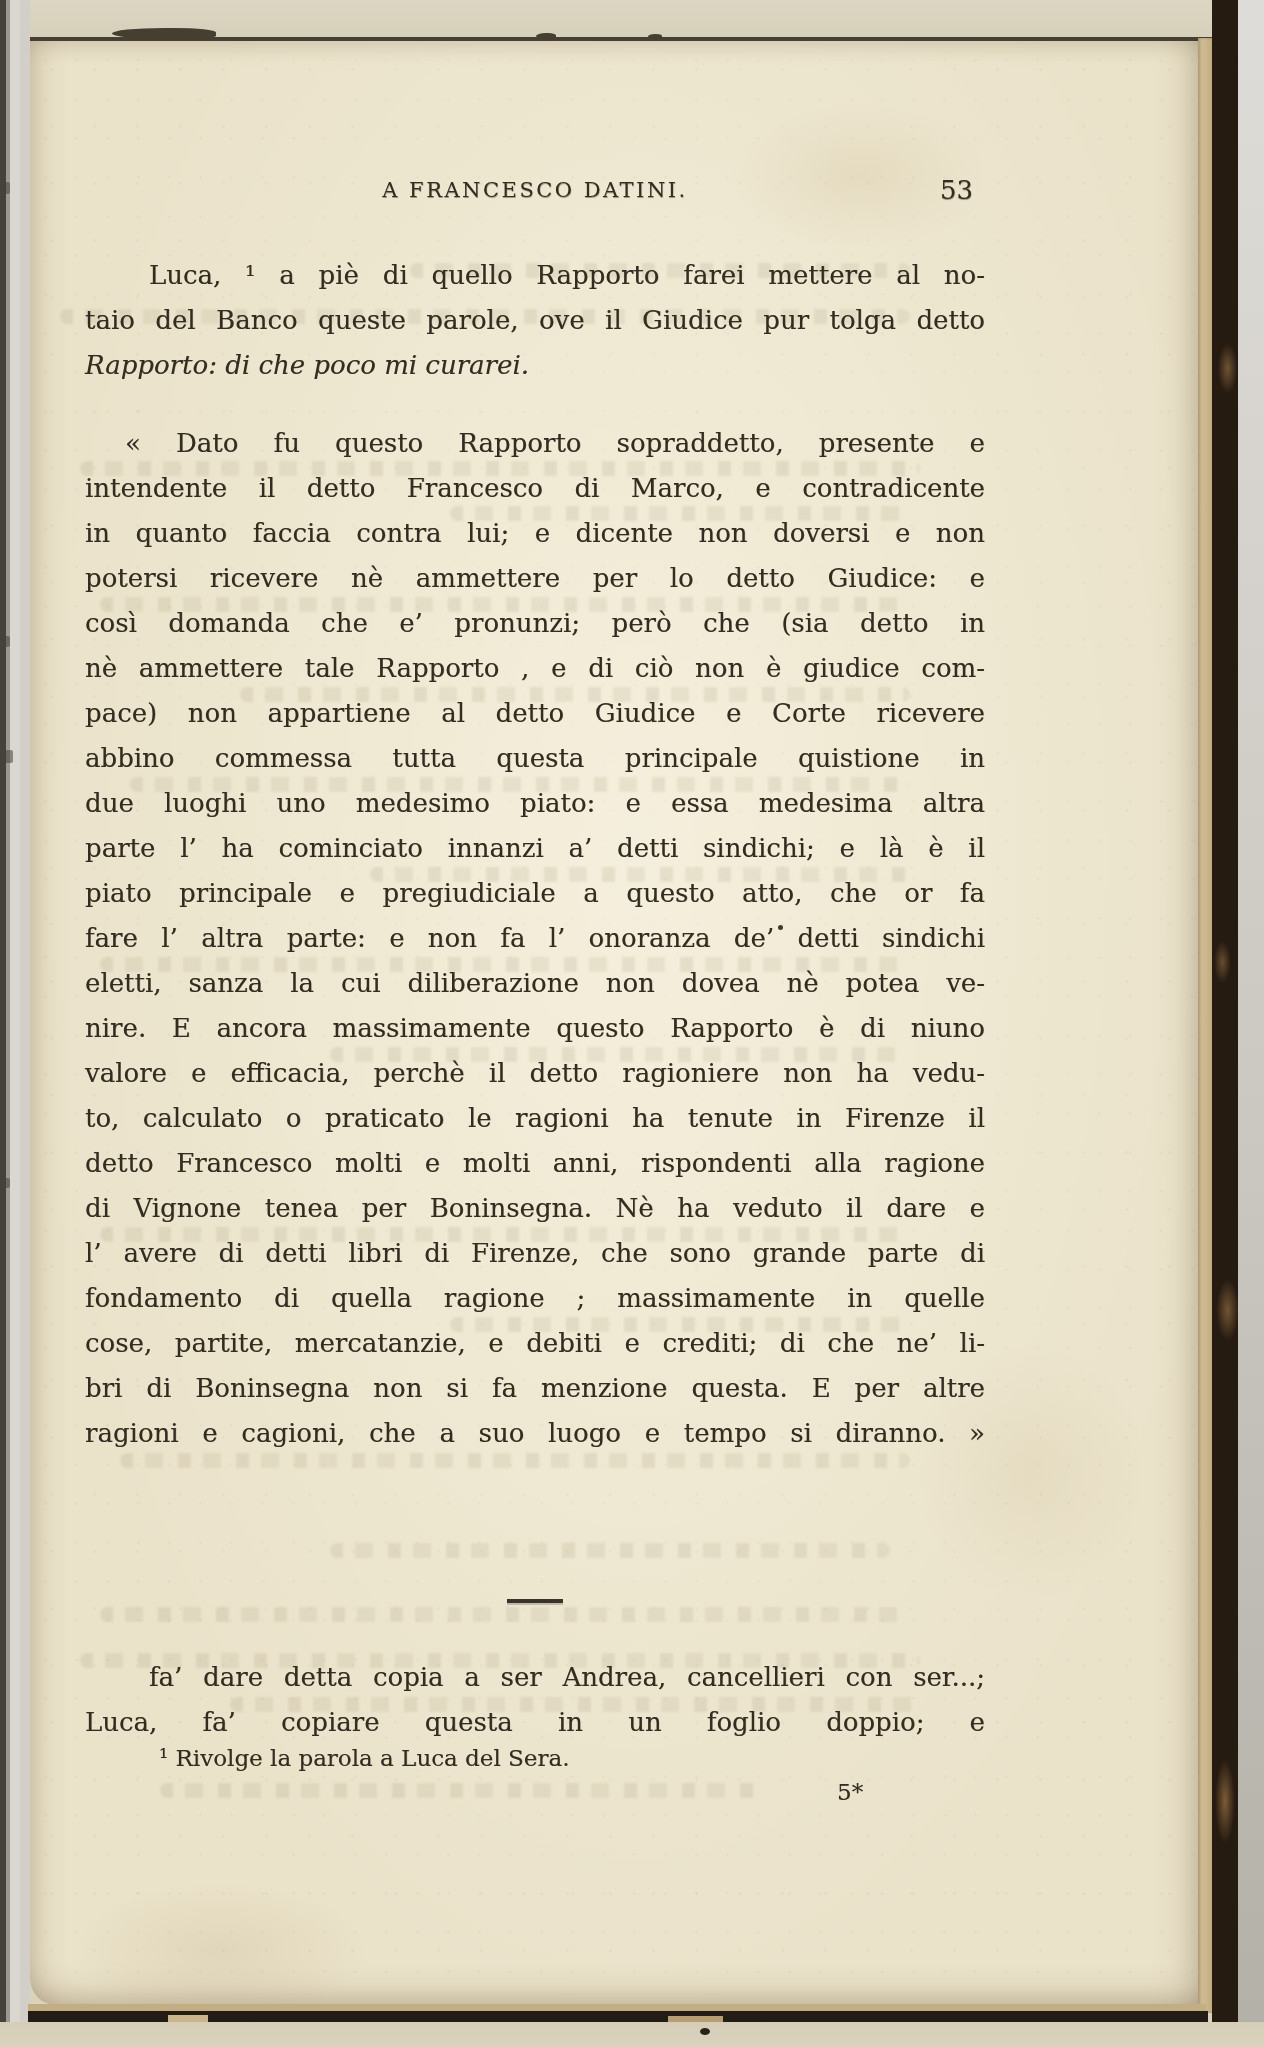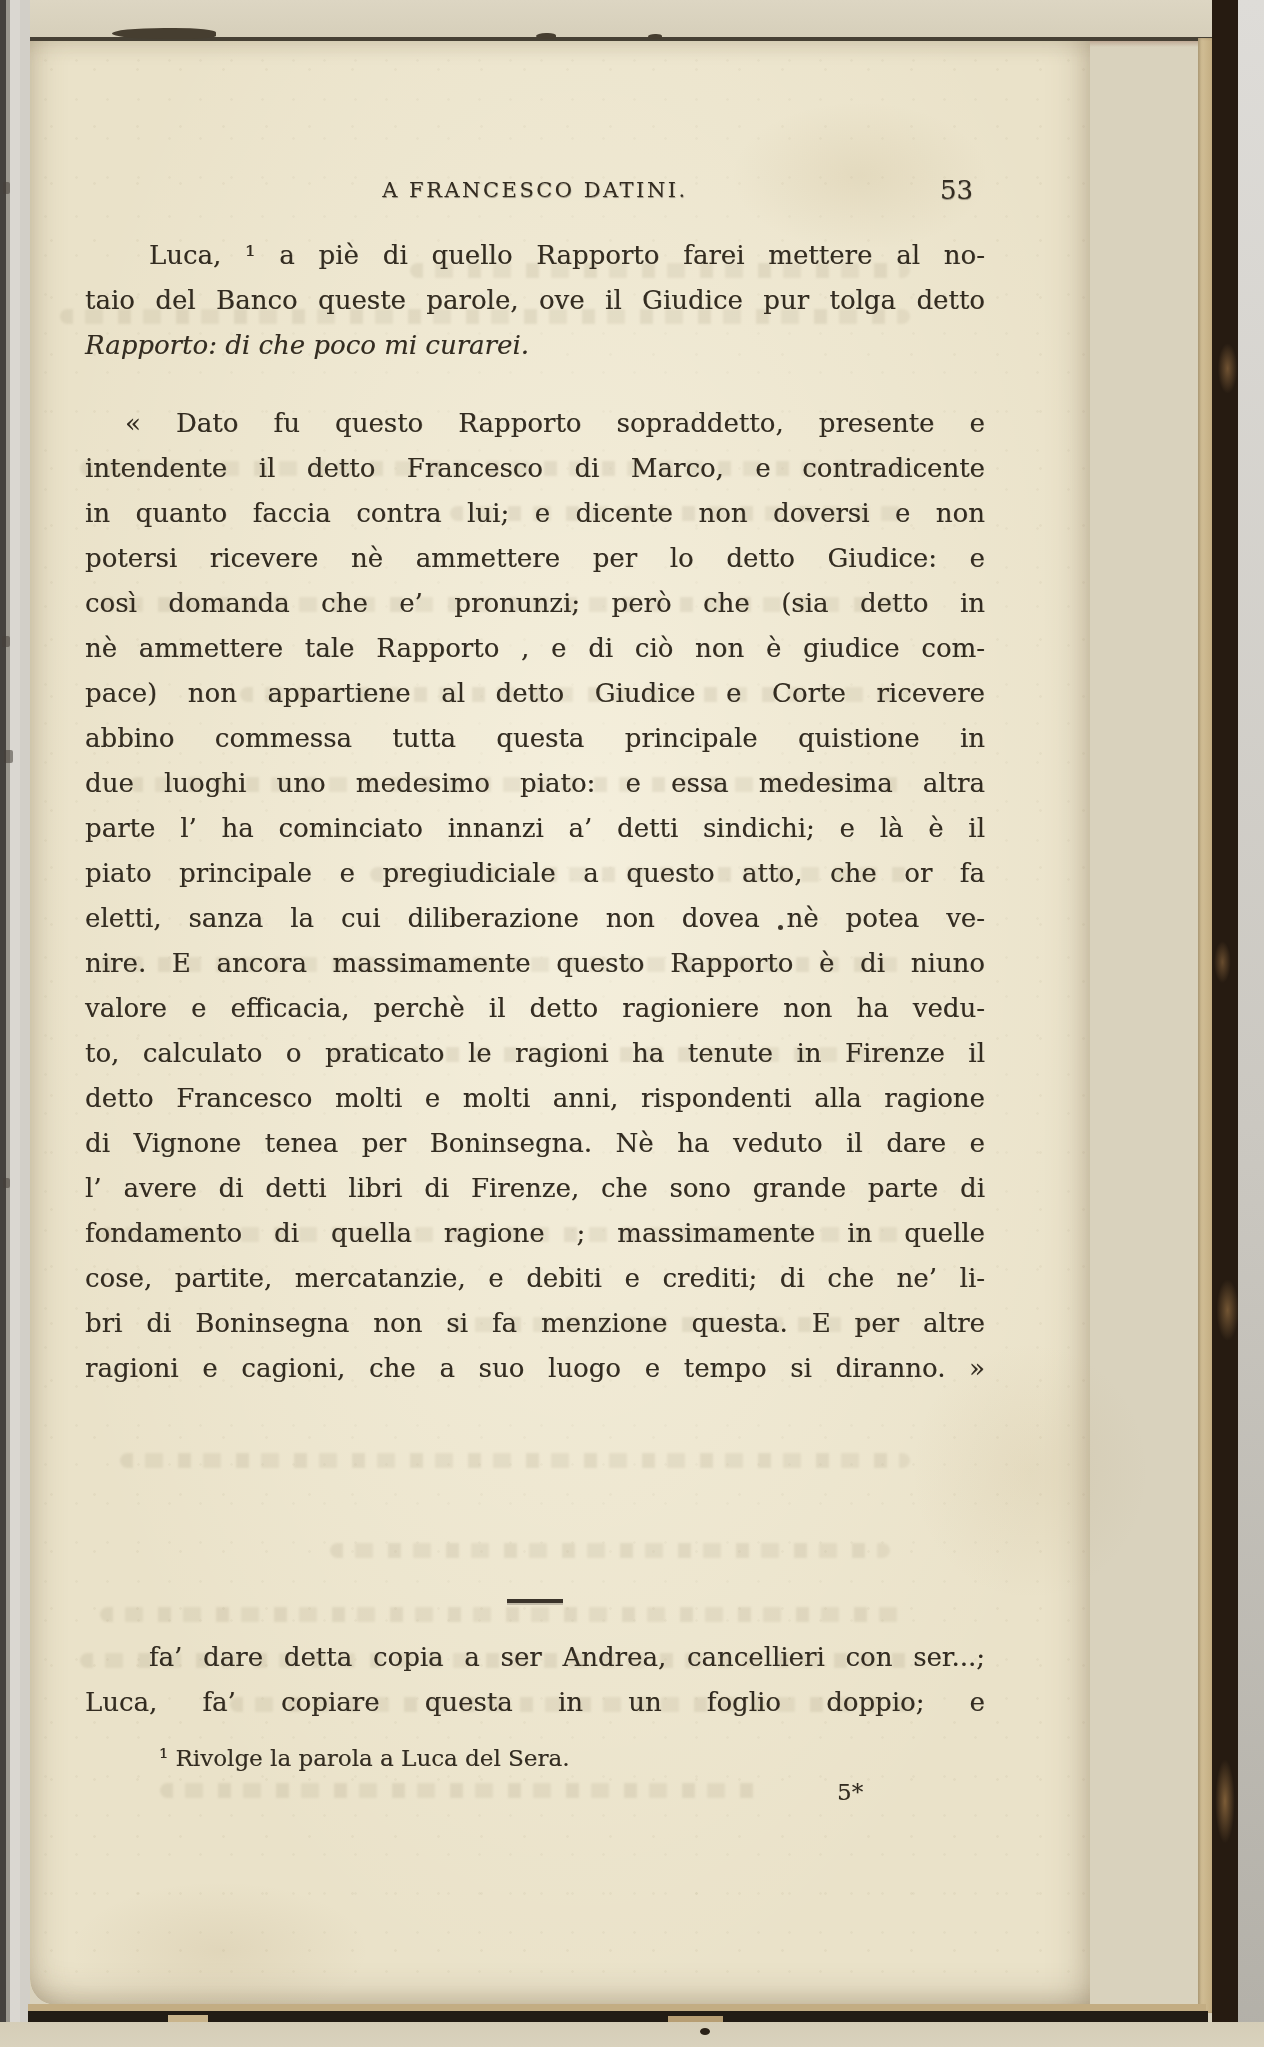--- a/index.html
+++ b/index.html
@@ -30,21 +30,21 @@
   .page-bottom-tan{position:absolute;left:28px;top:2004px;width:1178px;height:8px;
     background:#c3ad83;}
   .page-bottom-dark{position:absolute;left:28px;top:2011px;width:1180px;height:12px;
     background:#221c14;filter:blur(.3px);}
   .bottom-notch{position:absolute;background:#c9b48b;}
   .table-bottom{position:absolute;left:0;top:2022px;width:1264px;height:25px;
     background:linear-gradient(180deg,#d5cdb7,#d9d2bd);}
   .bottom-speck{position:absolute;background:#2a2218;border-radius:50%;}
 
   
-  .page{position:absolute;left:30px;top:41px;width:1060px;height:1964px;
+  .page{position:absolute;left:30px;top:41px;width:1168px;height:1964px;
     background-color:#eae2c9;
     background-image:
       radial-gradient(ellipse at 52% 42%,rgba(255,252,240,.5) 0,rgba(255,252,240,0) 72%),
       radial-gradient(circle,rgba(135,115,75,.07) 1px,transparent 1.7px),
       radial-gradient(circle,rgba(120,100,70,.06) 1px,transparent 1.5px);
     background-size:100% 100%,43px 57px,31px 39px;
     box-shadow:inset 22px 0 34px -20px rgba(115,95,65,.30),
                inset -26px 0 38px -24px rgba(115,95,65,.38),
                inset 0 -24px 36px -22px rgba(105,88,58,.38),
                inset 0 16px 26px -18px rgba(105,88,58,.22);
@@ -59,21 +59,21 @@
 
   
   .textcol{position:absolute;left:55px;top:0;width:900px;height:100%;color:#332c21;}
   .textcol *{color:#332c21;}
   .running-head{position:absolute;left:0;top:137px;width:900px;height:34px;}
   .running-title{display:block;text-align:center;font-size:21px;letter-spacing:2.5px;
     text-shadow:.4px .5px .7px rgba(51,44,33,.45);}
   .page-number{position:absolute;right:12px;top:-3px;font-size:26px;
     text-shadow:.4px .5px .7px rgba(51,44,33,.45);}
   .para{position:absolute;left:0;width:900px;font-size:26px;
-    text-shadow:.35px .45px .6px rgba(51,44,33,.42);}
+    text-shadow:.35px .45px .6px rgba(51,44,33,.42);margin-top:20px;}
   .para-1{top:192px;}
   .para-2{top:360px;}
   .para-3{top:1594px;}
   .tline{height:45px;line-height:45px;white-space:normal;
     text-align:justify;text-align-last:justify;hyphens:none;}
   .para.indent .tline:first-child{text-indent:64px;}
   .para.indent-sm .tline:first-child{text-indent:40px;}
   .para.no-stretch-last .tline:last-child{text-align-last:left;font-style:italic;}
   .rule{position:absolute;left:422px;top:1558px;width:56px;height:4px;background:#3a332a;
     box-shadow:0 2px 0 rgba(58,51,42,.25);}
@@ -152,20 +152,21 @@
           <div class="tline">intendente il detto Francesco di Marco, e contradicente</div>
           <div class="tline">in quanto faccia contra lui; e dicente non doversi e non</div>
           <div class="tline">potersi ricevere nè ammettere per lo detto Giudice: e</div>
           <div class="tline">così domanda che e’ pronunzi; però che (sia detto in</div>
           <div class="tline">nè ammettere tale Rapporto , e di ciò non è giudice com-</div>
           <div class="tline">pace) non appartiene al detto Giudice e Corte ricevere</div>
           <div class="tline">abbino commessa tutta questa principale quistione in</div>
           <div class="tline">due luoghi uno medesimo piato: e essa medesima altra</div>
           <div class="tline">parte l’ ha cominciato innanzi a’ detti sindichi; e là è il</div>
           <div class="tline">piato principale e pregiudiciale a questo atto, che or fa</div>
+          <div class="tline">fare l’ altra parte: e non fa l’ onoranza de’ detti sindichi</div>
           <div class="tline">eletti, sanza la cui diliberazione non dovea nè potea ve-</div>
           <div class="tline">nire. E ancora massimamente questo Rapporto è di niuno</div>
           <div class="tline">valore e efficacia, perchè il detto ragioniere non ha vedu-</div>
           <div class="tline">to, calculato o praticato le ragioni ha tenute in Firenze il</div>
           <div class="tline">detto Francesco molti e molti anni, rispondenti alla ragione</div>
           <div class="tline">di Vignone tenea per Boninsegna. Nè ha veduto il dare e</div>
           <div class="tline">l’ avere di detti libri di Firenze, che sono grande parte di</div>
           <div class="tline">fondamento di quella ragione ; massimamente in quelle</div>
           <div class="tline">cose, partite, mercatanzie, e debiti e crediti; di che ne’ li-</div>
           <div class="tline">bri di Boninsegna non si fa menzione questa. E per altre</div>

